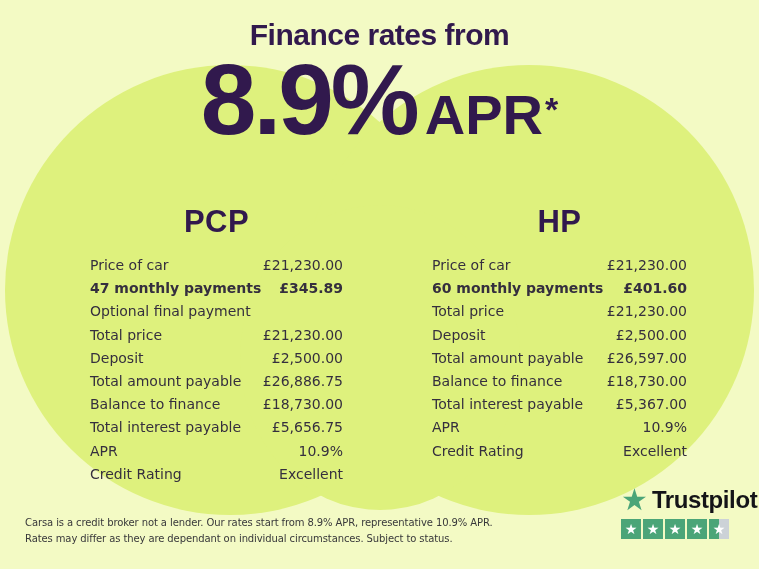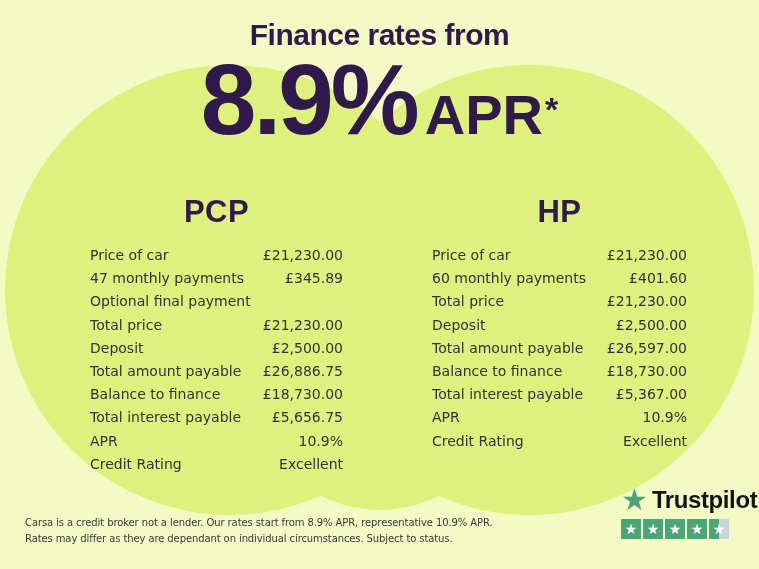--- a/index.html
+++ b/index.html
@@ -28,36 +28,36 @@
   .hero{
     position:absolute;top:44px;left:0;width:100%;
     display:flex;justify-content:center;align-items:baseline;
     color:#31194d;
     font-family:"Liberation Sans","DejaVu Sans",sans-serif;
   }
   .hero-rate{font-size:100px;font-weight:bold;letter-spacing:-3px;line-height:1.1;}
   .hero-apr{font-size:56px;font-weight:bold;margin-left:8px;letter-spacing:0px;}
   .hero-ast{font-size:34px;font-weight:bold;align-self:flex-start;margin-top:46px;margin-left:2px;}
 
-  .fin-col{position:absolute;top:194px;}
+  .fin-col{position:absolute;top:204px;}
   .fin-col.pcp{left:90px;width:253px;}
   .fin-col.hp{left:432px;width:255px;}
   .fin-title{
     text-align:center;
     font-size:31px;font-weight:bold;color:#31194d;
     font-family:"Liberation Sans","DejaVu Sans",sans-serif;
     margin-bottom:14px;letter-spacing:0.5px;
   }
   .frow{
     display:flex;justify-content:space-between;
     font-size:14px;line-height:23.2px;
     color:#352f3e;
     align-items:flex-end;
   }
-  .frow.bold{font-weight:normal;}
+  .frow.bold{font-weight:bold;}
   .flabel{white-space:nowrap;}
   .fvalue{white-space:nowrap;text-align:right;}
 
   .disclaimer{
     position:absolute;left:25px;top:515px;
     font-size:10px;line-height:16px;color:#38383a;
     letter-spacing:-0.1px;
   }
   .disclaimer span{display:block;white-space:nowrap;}
 

